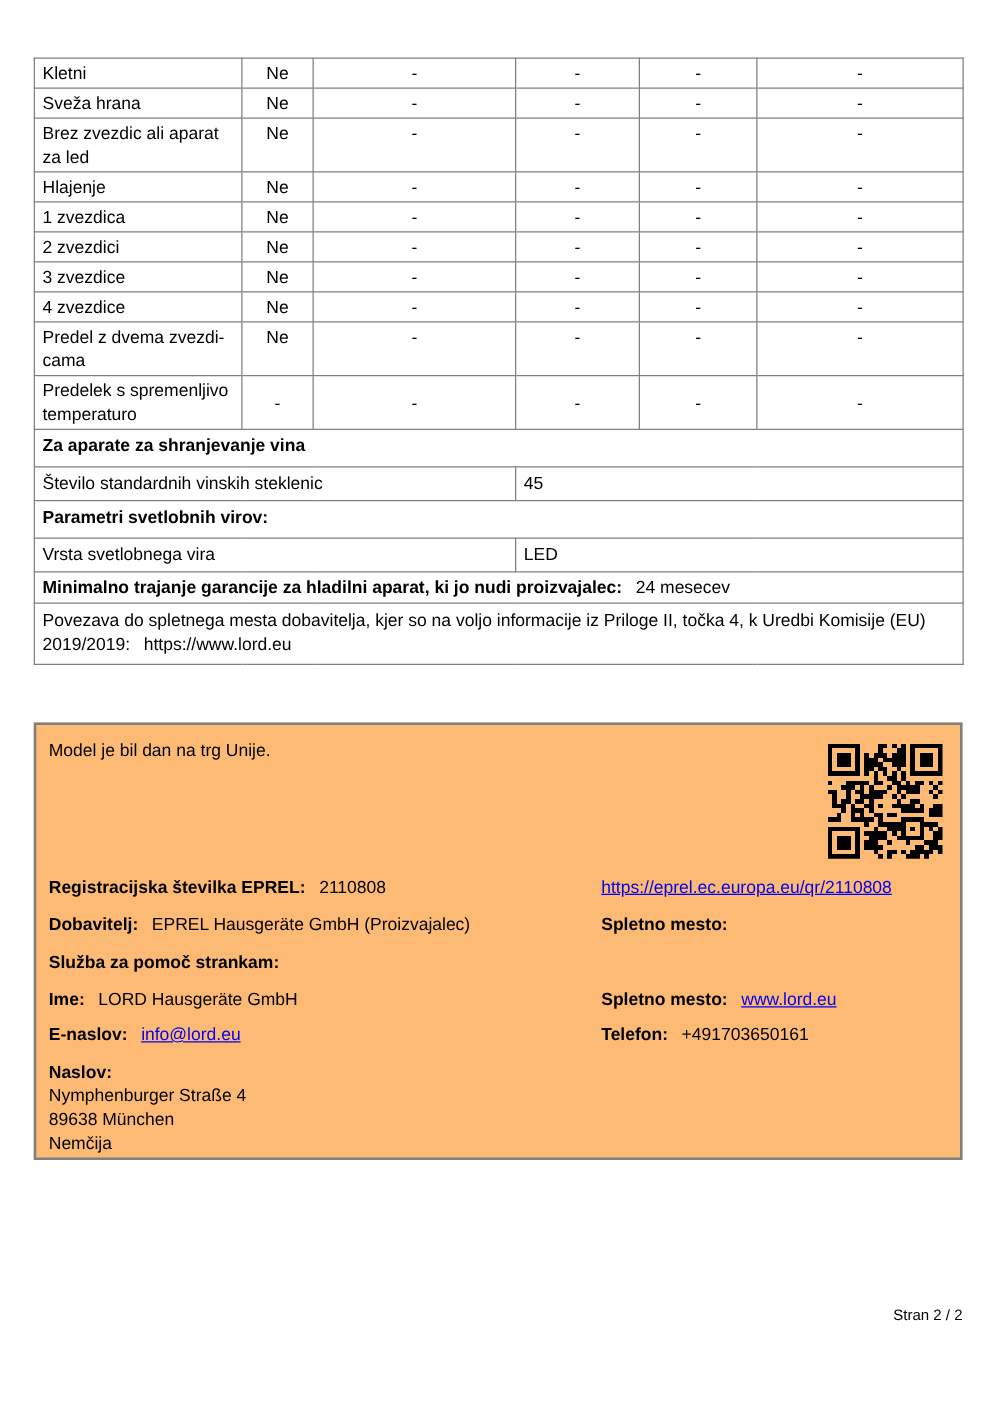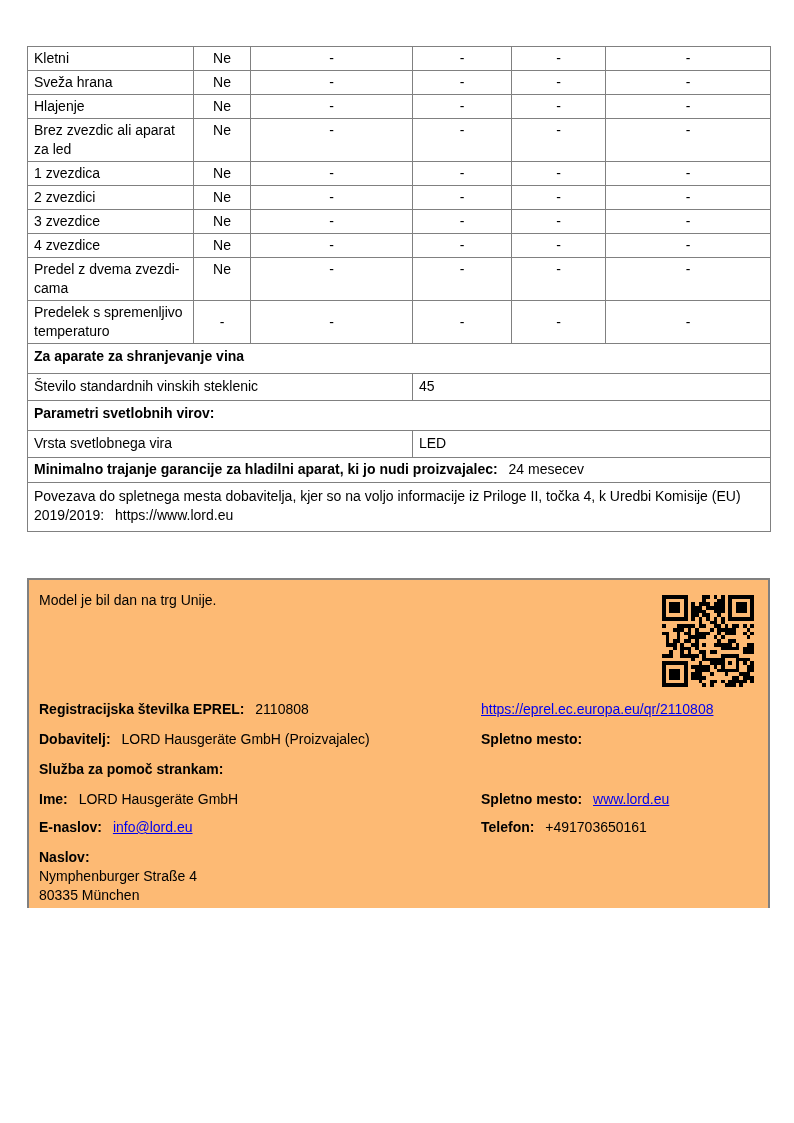--- a/index.html
+++ b/index.html
@@ -1,17 +1,17 @@
 <!DOCTYPE html>
 <html><head>
 <meta charset="utf-8">
 <style>
   html,body{margin:0;padding:0;background:#ffffff;}
   .page{
-    position:relative;width:794px;height:908px;background:#fff;
+    position:relative;width:794px;height:1123px;background:#fff;
     font-family:"Liberation Sans",sans-serif;font-size:14px;color:#000;
     overflow:hidden;
   }
   
   table.spec{
     position:absolute;left:27px;top:46px;width:743px;
     border-collapse:collapse;table-layout:fixed;
   }
   table.spec td{
     border:1px solid #808080;
@@ -70,30 +70,30 @@
         <tr>
           <td class="lbl">Sveža hrana</td>
           <td class="ctr">Ne</td>
           <td class="ctr">-</td>
           <td class="ctr">-</td>
           <td class="ctr">-</td>
           <td class="ctr">-</td>
         </tr>
 
         <tr>
+          <td class="lbl">Brez zvezdic ali aparat za led</td>
+          <td class="ctr">Ne</td>
+          <td class="ctr">-</td>
+          <td class="ctr">-</td>
+          <td class="ctr">-</td>
+          <td class="ctr">-</td>
+        </tr>
+
+        <tr>
           <td class="lbl">Hlajenje</td>
-          <td class="ctr">Ne</td>
-          <td class="ctr">-</td>
-          <td class="ctr">-</td>
-          <td class="ctr">-</td>
-          <td class="ctr">-</td>
-        </tr>
-
-        <tr>
-          <td class="lbl">Brez zvezdic ali aparat za led</td>
           <td class="ctr">Ne</td>
           <td class="ctr">-</td>
           <td class="ctr">-</td>
           <td class="ctr">-</td>
           <td class="ctr">-</td>
         </tr>
 
         <tr>
           <td class="lbl">1 zvezdica</td>
           <td class="ctr">Ne</td>
@@ -517,21 +517,21 @@
     <div class="abs" style="left:10px;top:121px;">
       <span class="b">Registracijska številka EPREL:</span>
       <span class="gap">2110808</span>
     </div>
     <div class="abs" style="left:452px;top:121px;">
       <a href="#">https://eprel.ec.europa.eu/qr/2110808</a>
     </div>
 
     <div class="abs" style="left:10px;top:151px;">
       <span class="b">Dobavitelj:</span>
-      <span class="gap">LORD Hausgeräte GmbH (Proizvajalec)</span>
+      <span class="gap">EPREL Hausgeräte GmbH (Proizvajalec)</span>
     </div>
     <div class="abs b" style="left:452px;top:151px;">Spletno mesto:</div>
 
     <div class="abs b" style="left:10px;top:181px;">Služba za pomoč strankam:</div>
 
     <div class="abs" style="left:10px;top:211px;">
       <span class="b">Ime:</span>
       <span class="gap">LORD Hausgeräte GmbH</span>
     </div>
     <div class="abs" style="left:452px;top:211px;">
@@ -543,19 +543,19 @@
       <span class="b">E-naslov:</span>
       <a href="#" class="gap">info@lord.eu</a>
     </div>
     <div class="abs" style="left:452px;top:239px;">
       <span class="b">Telefon:</span>
       <span class="gap">+491703650161</span>
     </div>
 
     <div class="abs b" style="left:10px;top:269px;">Naslov:</div>
     <div class="abs" style="left:10px;top:288px;">Nymphenburger Straße 4</div>
-    <div class="abs" style="left:10px;top:307px;">80335 München</div>
+    <div class="abs" style="left:10px;top:307px;">89638 München</div>
     <div class="abs" style="left:10px;top:326px;">Nemčija</div>
   </div>
 
   <div class="footer">Stran 2 / 2</div>
 
 </div>
 
 </body></html>

